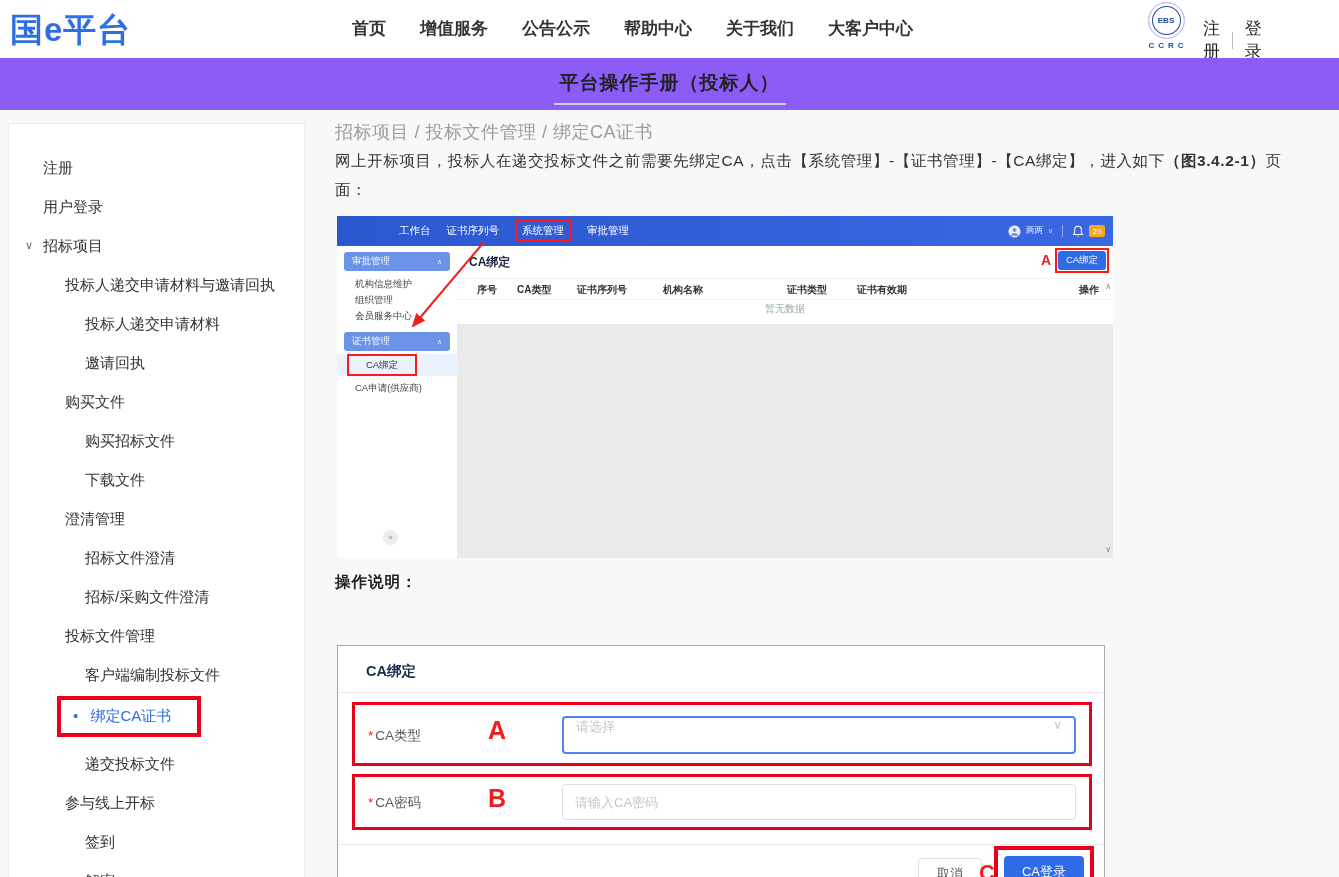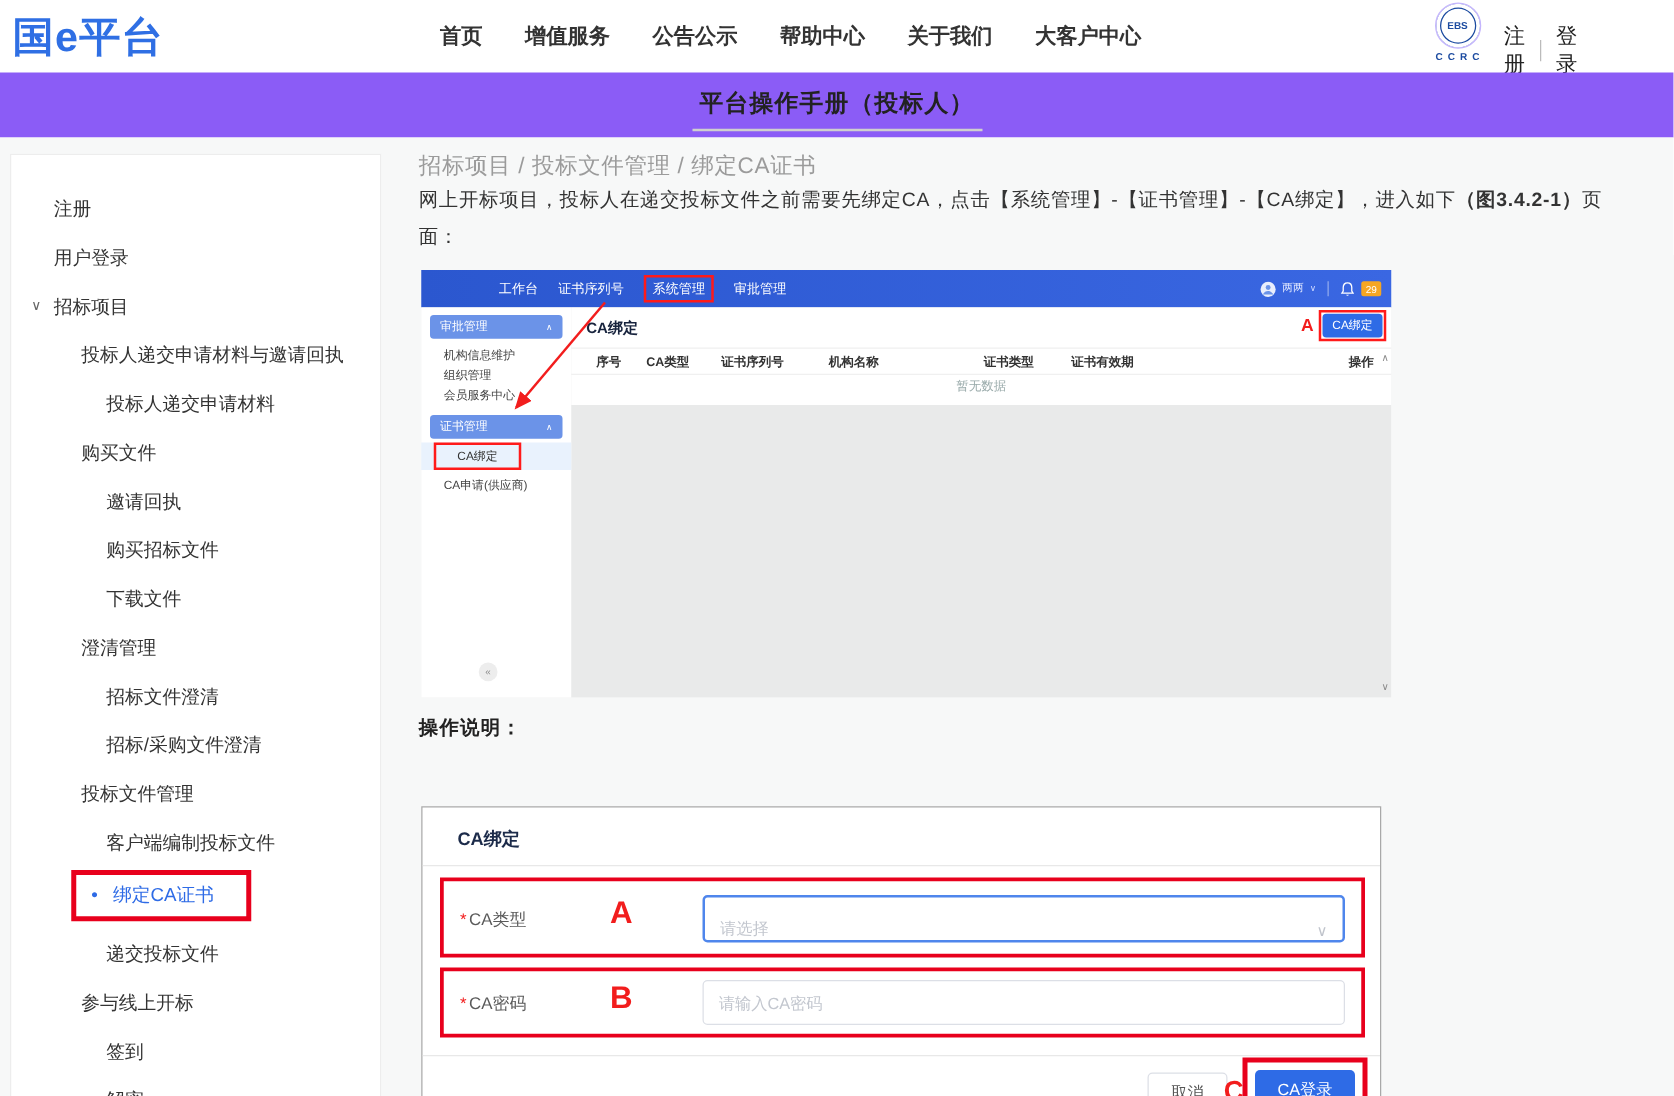--- a/index.html
+++ b/index.html
@@ -90,21 +90,21 @@
   .fig2 { position:absolute; left:4px; top:535px; width:768px; height:236px; background:#fff;
           border:1px solid #a9a9a9; overflow:hidden; }
   .f2-title { position:absolute; left:28px; top:16px; font-size:14.5px; font-weight:bold; color:#1c2b4a; }
   .f2-div1 { position:absolute; left:0; top:46px; width:768px; height:1px; background:#e8e8e8; }
   .f2-boxA { position:absolute; left:14px; top:56px; width:740px; height:64px; border:3px solid #e8001c; }
   .f2-boxB { position:absolute; left:14px; top:128px; width:740px; height:56px; border:3px solid #e8001c; }
   .f2-label { position:absolute; font-size:13.5px; color:#5a5a5a; }
   .f2-label .req { color:#f21d1d; margin-right:2px; }
   .f2-ann { position:absolute; color:#f21d1d; font-size:25px; font-weight:bold; font-family:"Liberation Sans",sans-serif; }
   .f2-select { position:absolute; left:224px; top:70px; width:514px; height:38px; background:#fff;
-               border:2px solid #4f86ec; border-radius:4px; display:flex; align-items:flex-end; justify-content:space-between; padding:0 12px; }
+               border:2px solid #4f86ec; border-radius:4px; display:flex; align-items:flex-start; justify-content:space-between; padding:0 12px; }
   .f2-select .ph { color:#c3c7cf; font-size:13px; }
   .f2-select .sel-chev { color:#c0c4cc; font-size:12px; }
   .f2-input { position:absolute; left:224px; top:138px; width:514px; height:36px; background:#fff;
               border:1px solid #dcdfe6; border-radius:4px; padding:0 12px; font-size:13px; color:#333;
               font-family:"Liberation Sans","DejaVu Sans",sans-serif; }
   .f2-input::placeholder { color:#c3c7cf; }
   .f2-div2 { position:absolute; left:0; top:198px; width:768px; height:1px; background:#e8e8e8; }
   .f2-cancel { position:absolute; left:580px; top:212px; width:64px; height:32px; background:#fff;
                border:1px solid #dcdfe6; border-radius:4px; font-size:13px; color:#555;
                display:flex; align-items:center; justify-content:center; }
@@ -149,22 +149,22 @@
 
     <aside class="sidebar">
       <div class="side-item lv1">注册</div>
       <div class="side-item lv1">用户登录</div>
       <div class="side-item lv1">
         <span class="chev">∨</span>
         <span>招标项目</span>
       </div>
       <div class="side-item lv2">投标人递交申请材料与邀请回执</div>
       <div class="side-item lv3">投标人递交申请材料</div>
+      <div class="side-item lv3">邀请回执</div>
       <div class="side-item lv2">购买文件</div>
-      <div class="side-item lv3">邀请回执</div>
       <div class="side-item lv3">购买招标文件</div>
       <div class="side-item lv3">下载文件</div>
       <div class="side-item lv2">澄清管理</div>
       <div class="side-item lv3">招标文件澄清</div>
       <div class="side-item lv3">招标/采购文件澄清</div>
       <div class="side-item lv2">投标文件管理</div>
       <div class="side-item lv3">客户端编制投标文件</div>
       <div class="side-item active-row">
         <span class="active-box">
           <span class="bullet">•</span>

